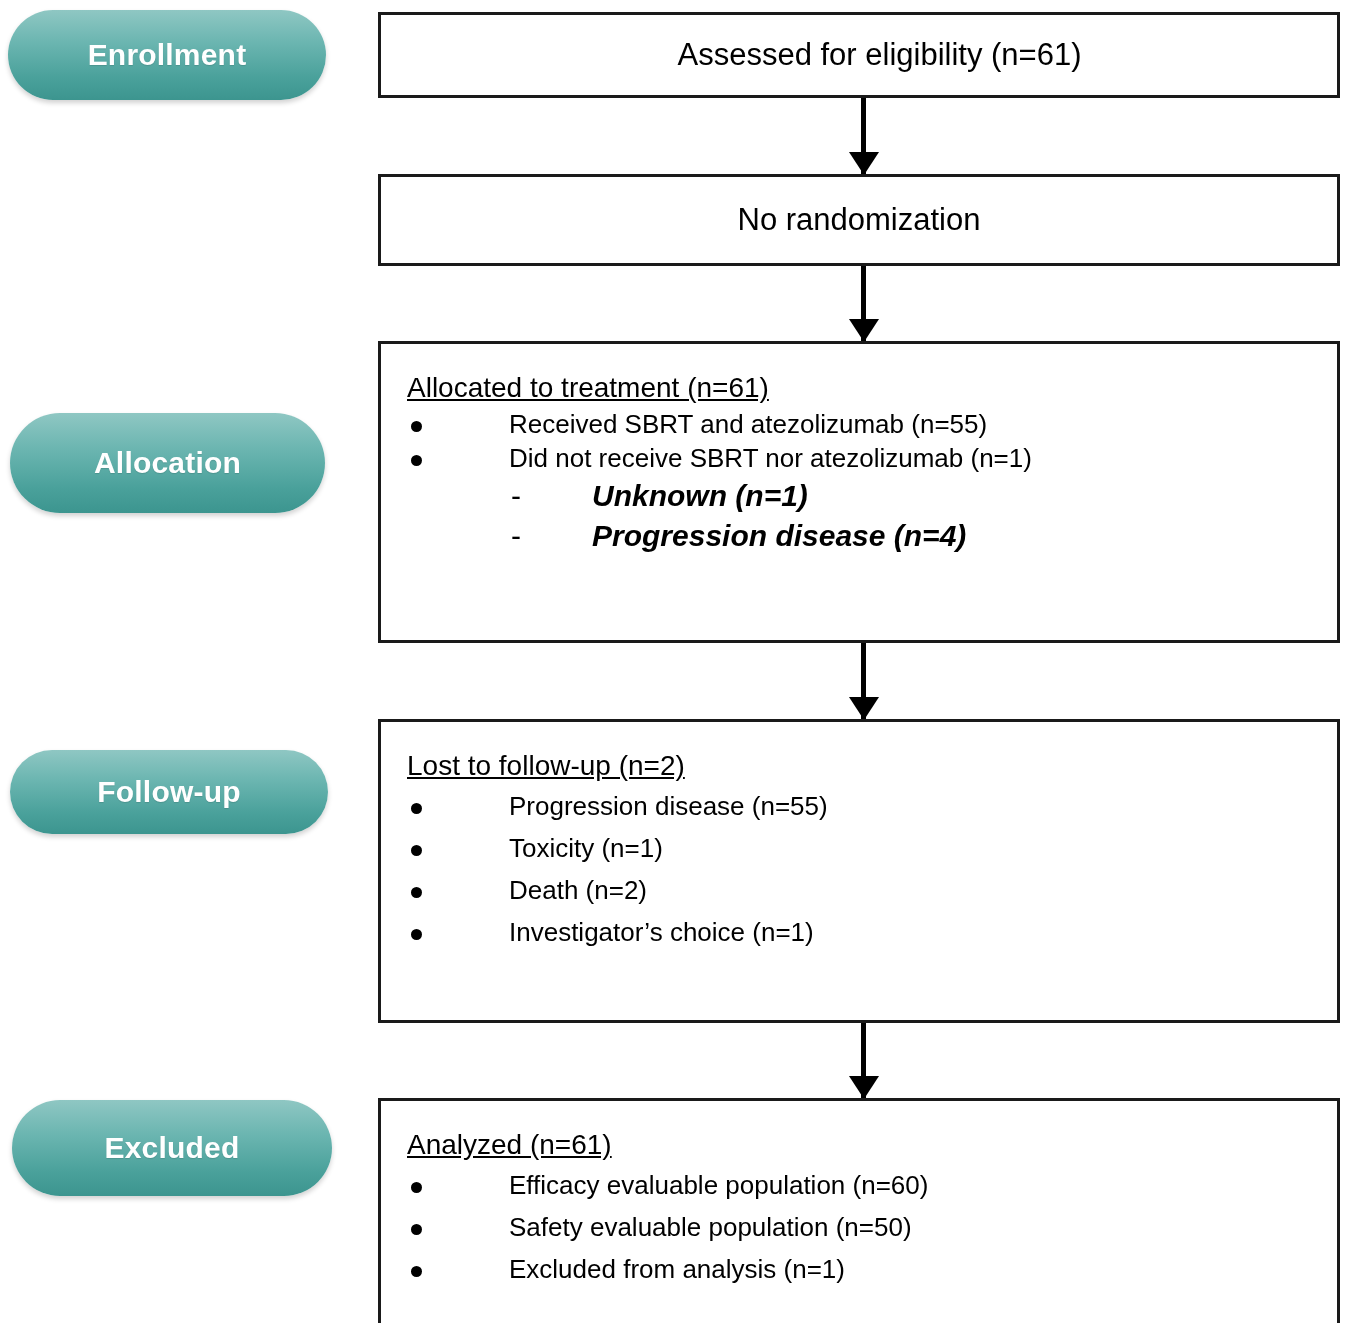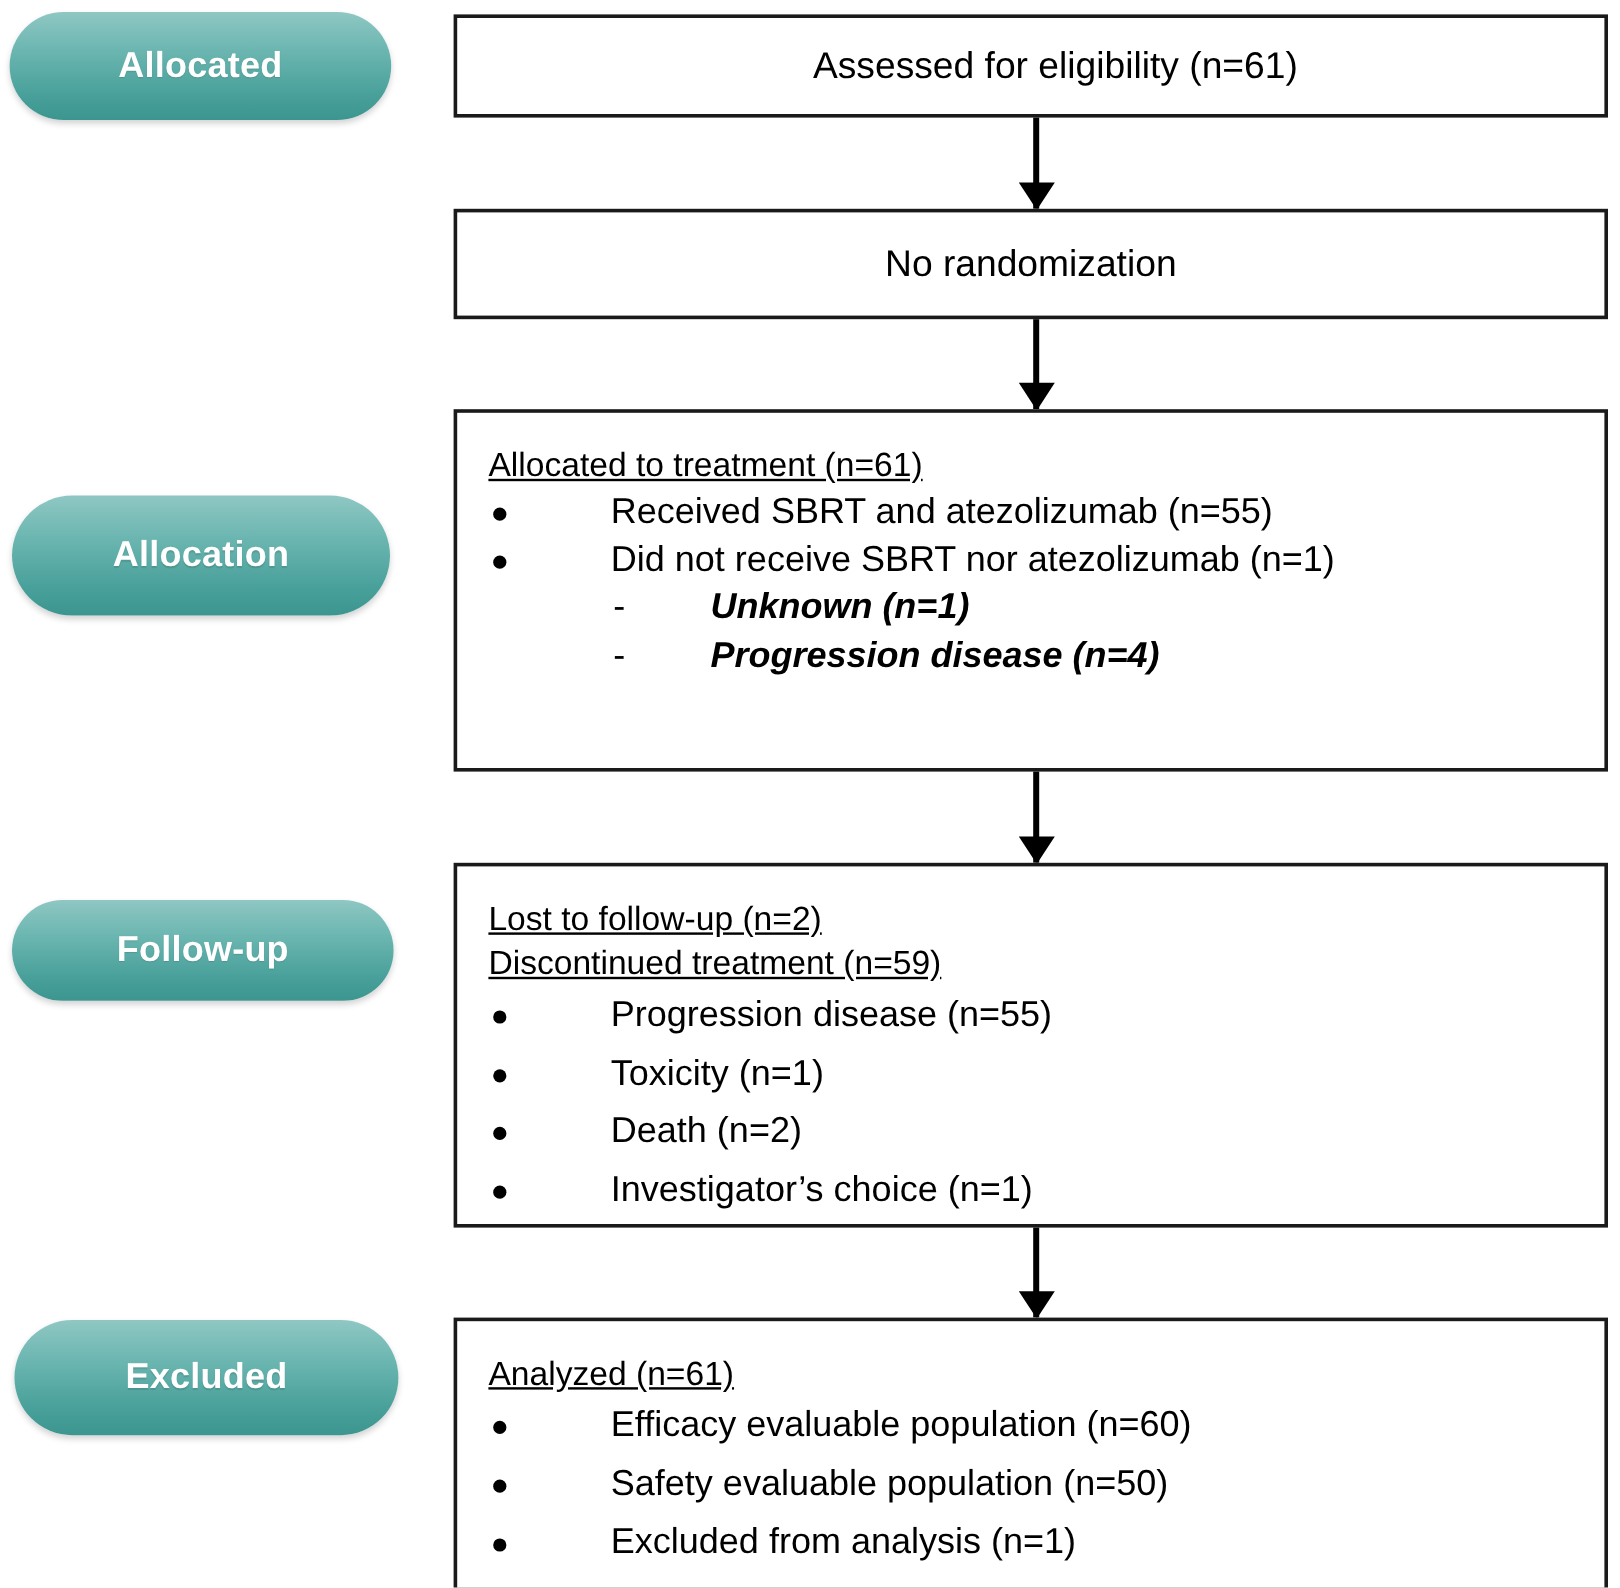--- a/index.html
+++ b/index.html
@@ -83,21 +83,21 @@
   }
 
   
   ul.l1 {
     list-style: none;
     margin: 0;
     padding: 0;
   }
   ul.l1 > li {
     position: relative;
-    font-size: 30px;
+    font-size: 26px;
     line-height: 1.32;
     padding-left: 102px;
     white-space: nowrap;
   }
   ul.l1 > li > .bullet-dot {
     position: absolute;
     left: 4px;
     top: 0.54em;
     width: 11px;
     height: 11px;
@@ -152,21 +152,21 @@
   #arrow-2 { left: 861px; top: 266px;  height: 75px; }
   #arrow-3 { left: 861px; top: 643px;  height: 76px; }
   #arrow-4 { left: 861px; top: 1023px; height: 75px; }
 </style>
 </head>
 <body>
 
 <div id="stage">
 
   <div class="pill" id="pill-enrollment">
-    <span class="pill-label">Allocated</span>
+    <span class="pill-label">Enrollment</span>
   </div>
   <div class="pill" id="pill-allocation">
     <span class="pill-label">Allocation</span>
   </div>
   <div class="pill" id="pill-followup">
     <span class="pill-label">Follow-up</span>
   </div>
   <div class="pill" id="pill-analysis">
     <span class="pill-label">Excluded</span>
   </div>
@@ -213,21 +213,20 @@
     </div>
   </div>
 
   <div class="arrow" id="arrow-3">
     <span class="head"></span>
   </div>
 
   <div class="box" id="box-followup">
     <div class="box-body">
       <div class="lead-line">Lost to follow-up (n=2)</div>
-      <div class="lead-line">Discontinued treatment (n=59)</div>
       <ul class="l1 spaced">
         <li>
           <span class="bullet-dot"></span>
           <span>Progression disease (n=55)</span>
         </li>
         <li>
           <span class="bullet-dot"></span>
           <span>Toxicity (n=1)</span>
         </li>
         <li>

